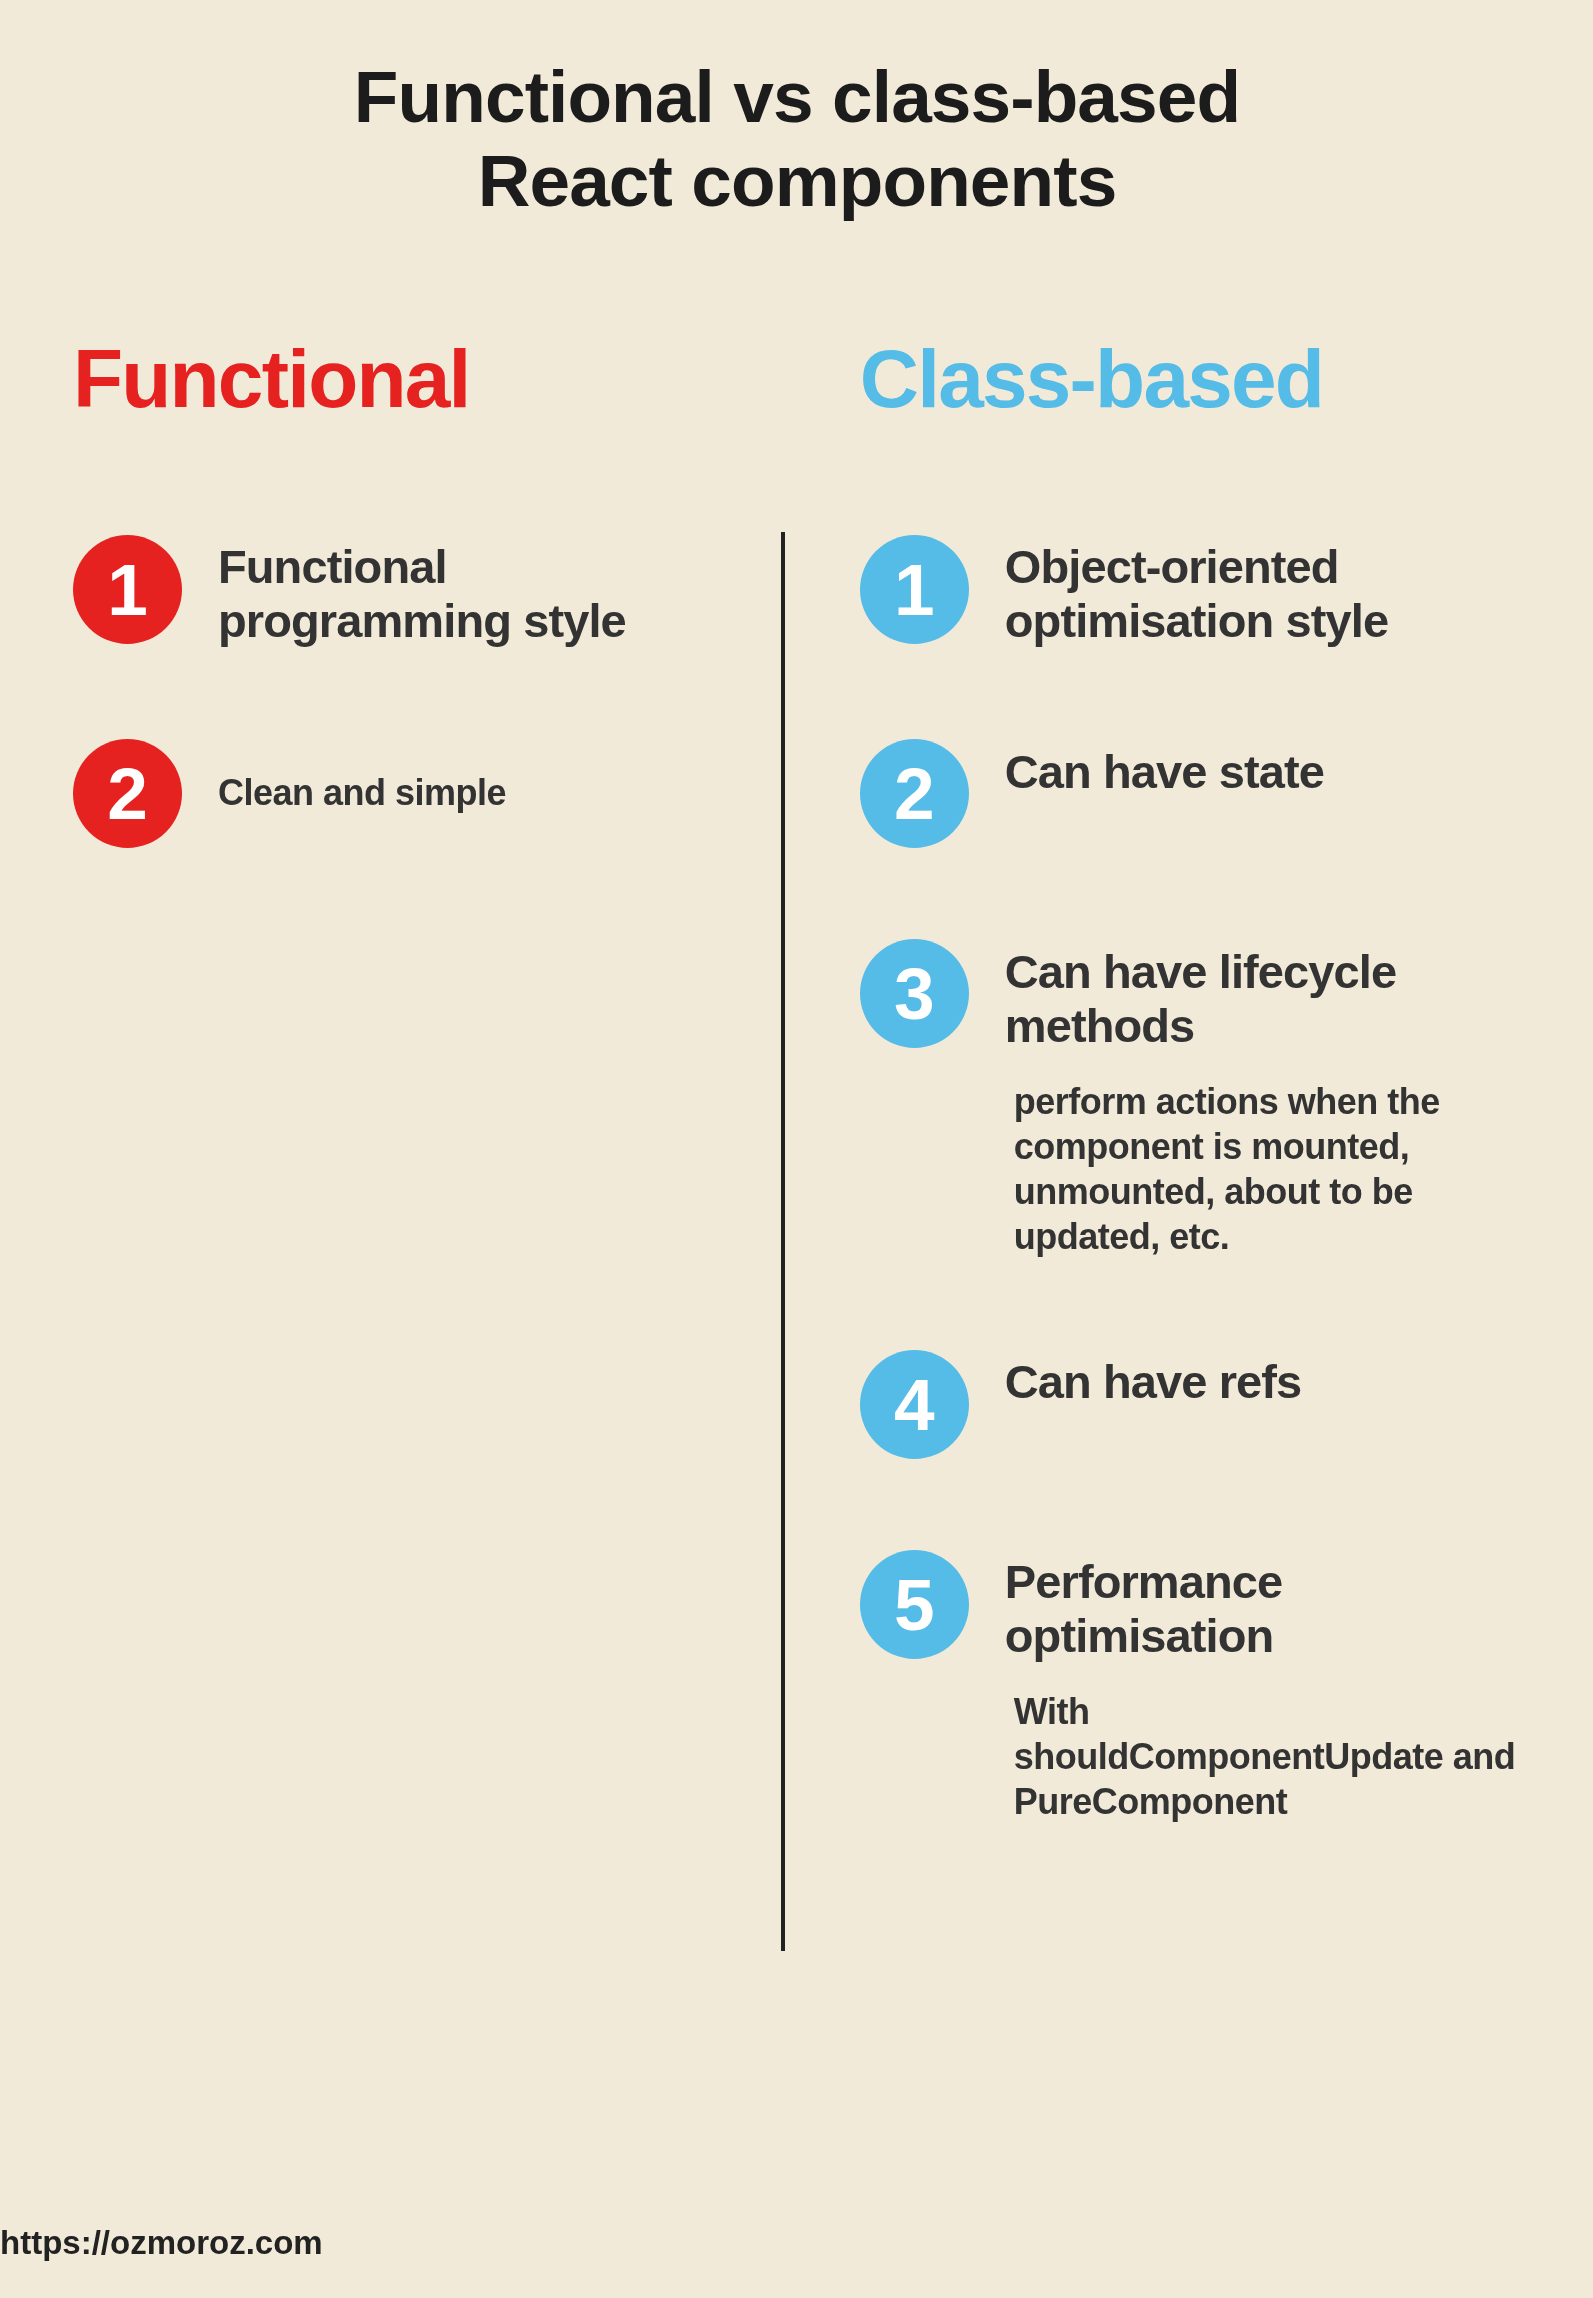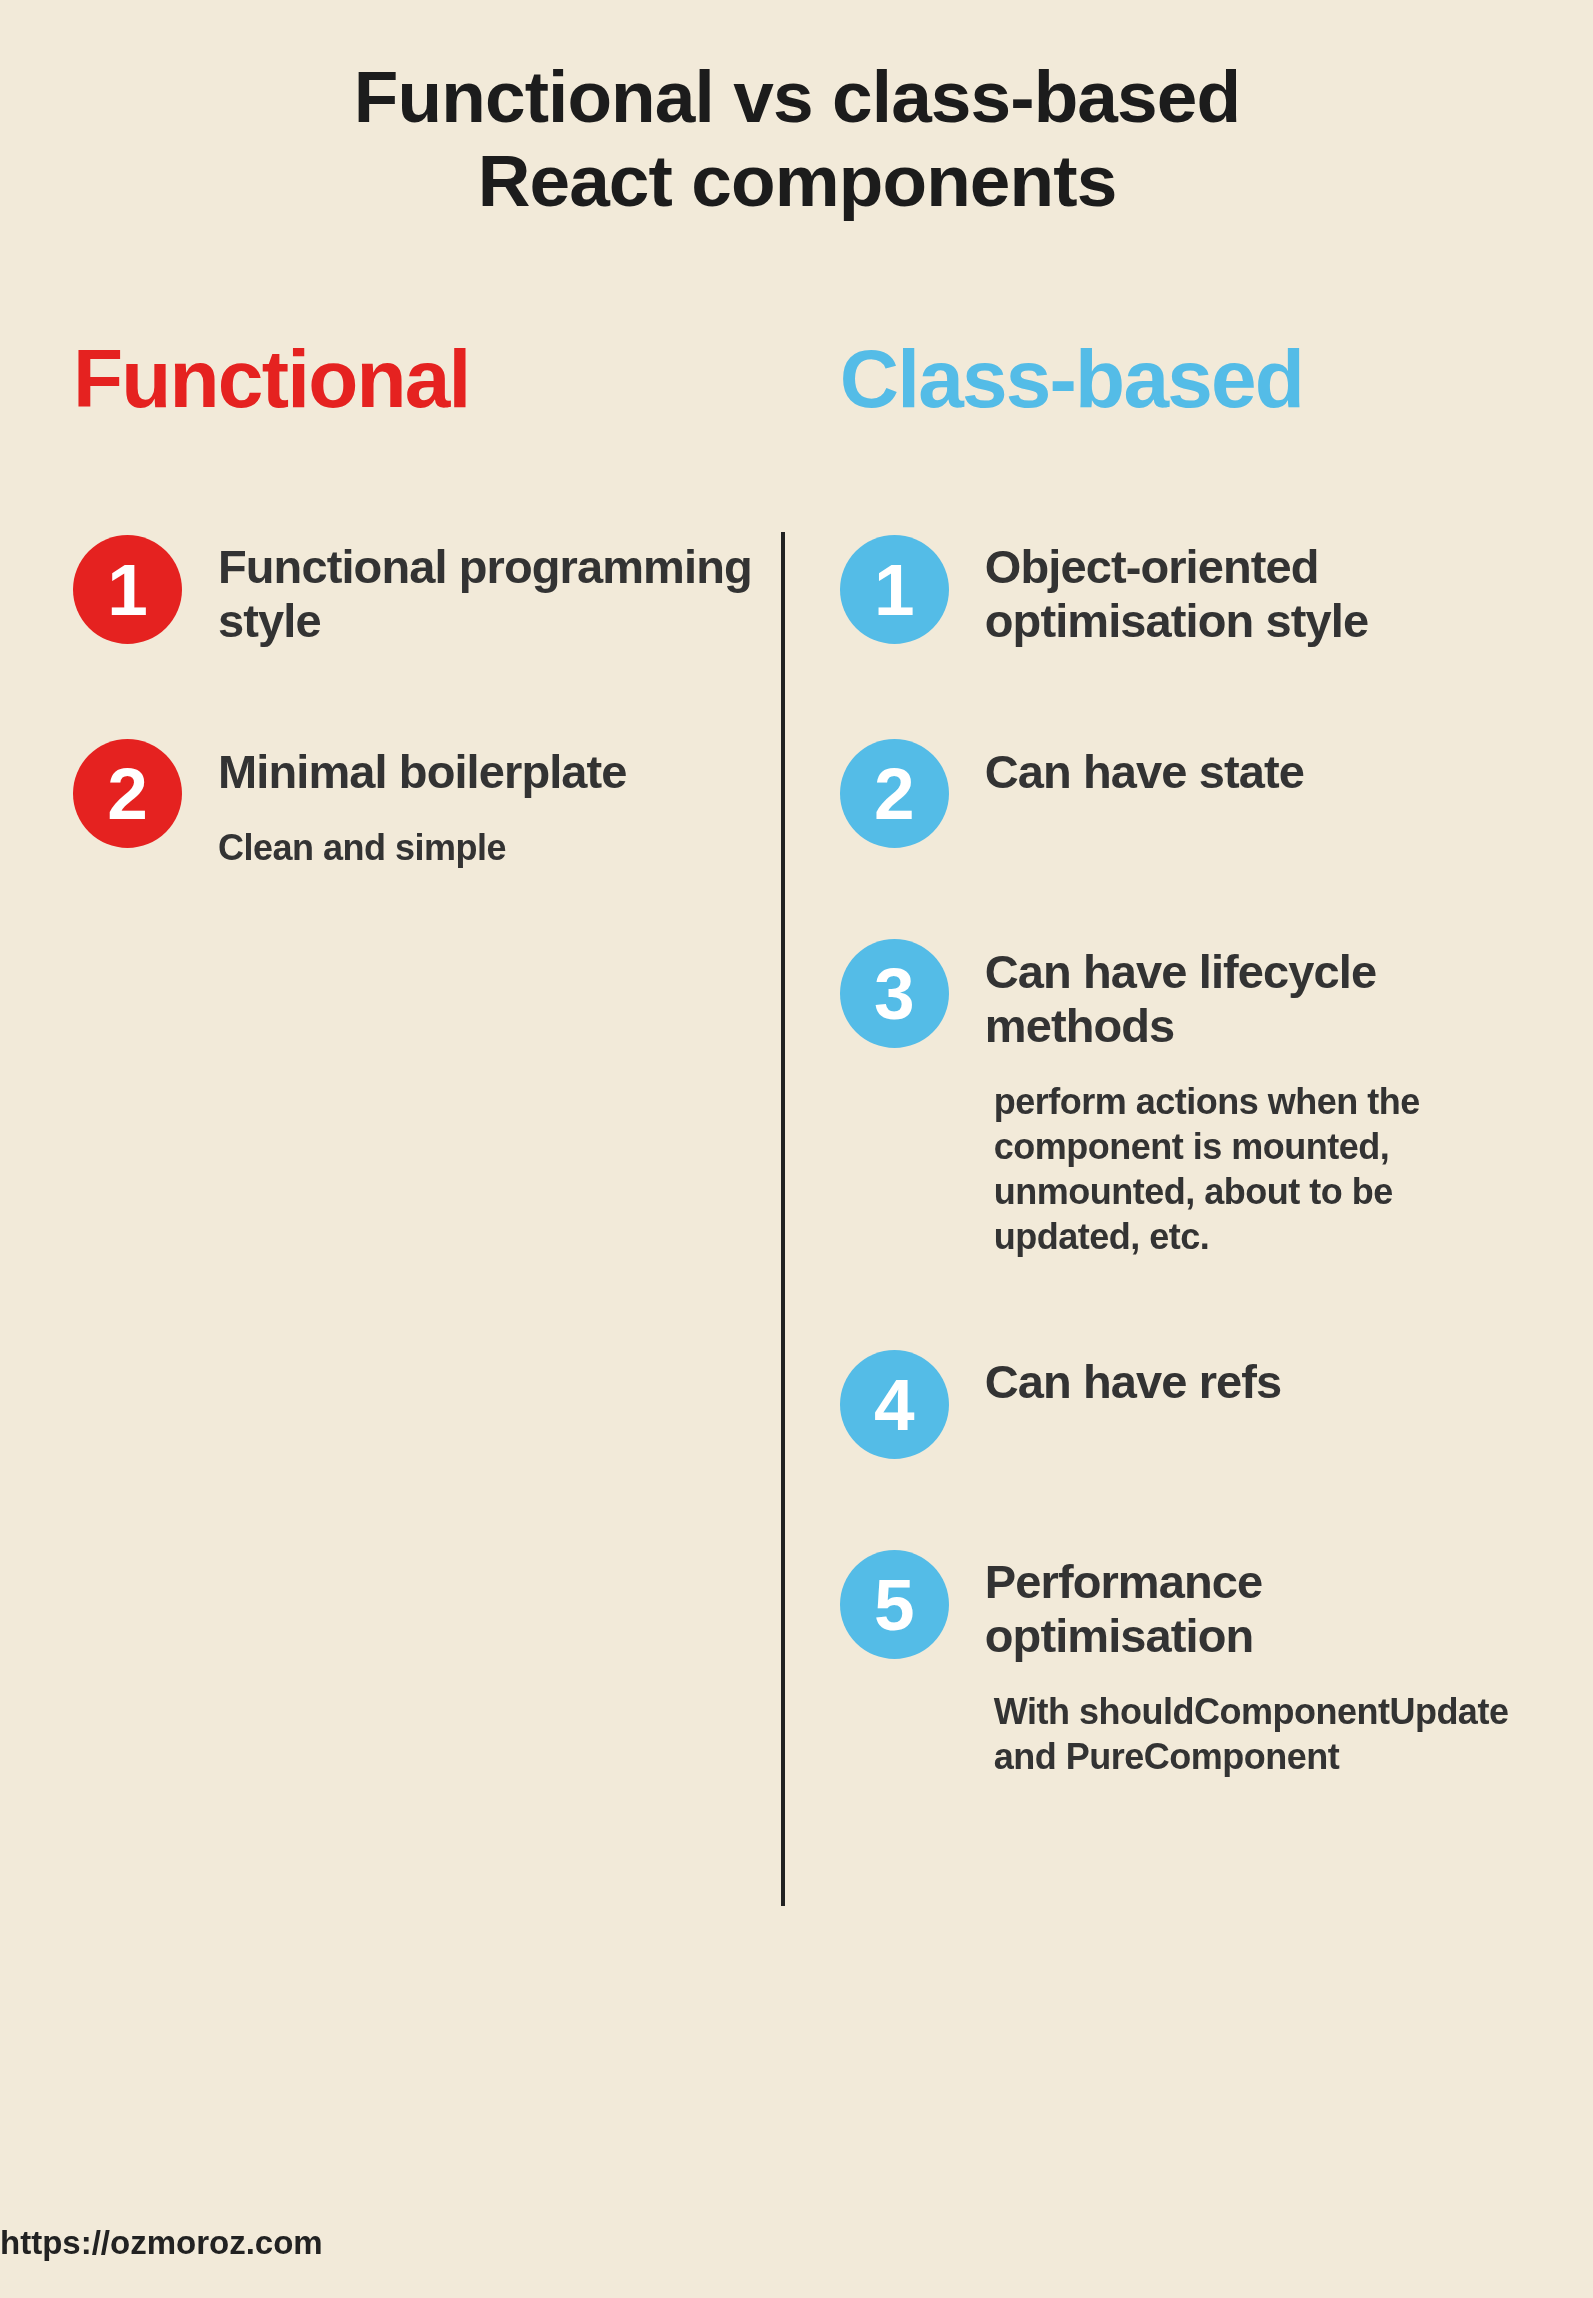--- a/index.html
+++ b/index.html
@@ -19,20 +19,21 @@
     line-height: 1.15;
     letter-spacing: -0.9px;
     margin-bottom: 109px;
     font-family: "Helvetica Neue", Arial, sans-serif;
   }
   .columns {
     display: flex;
     flex-direction: row;
     align-items: stretch;
     padding: 0 0px;
+    gap: 20px;
   }
   .col {
     flex: 1;
     padding: 0 27px 0 0;
   }
   .col-right {
     padding: 0 0 0 55px;
   }
   .col-header {
     font-size: 82px;
@@ -133,21 +134,20 @@
     <div class="item">
       <div class="badge red">1</div>
       <div class="item-body">
         <div class="item-title">Functional programming style</div>
       </div>
     </div>
 
     <div class="item">
       <div class="badge red">2</div>
       <div class="item-body">
-        <div class="item-title">Minimal boilerplate</div>
         <div class="item-sub">Clean and simple</div>
       </div>
     </div>
   </div>
 
   <div class="divider"></div>
 
   <div class="col col-right">
     <div class="col-header blue">Class-based</div>
 

